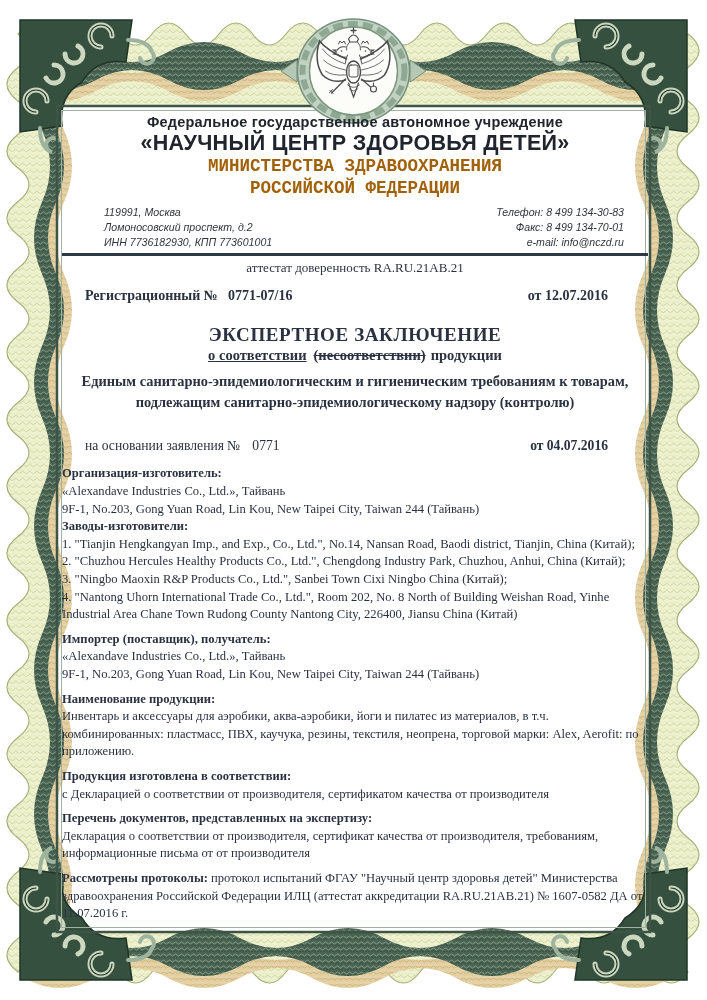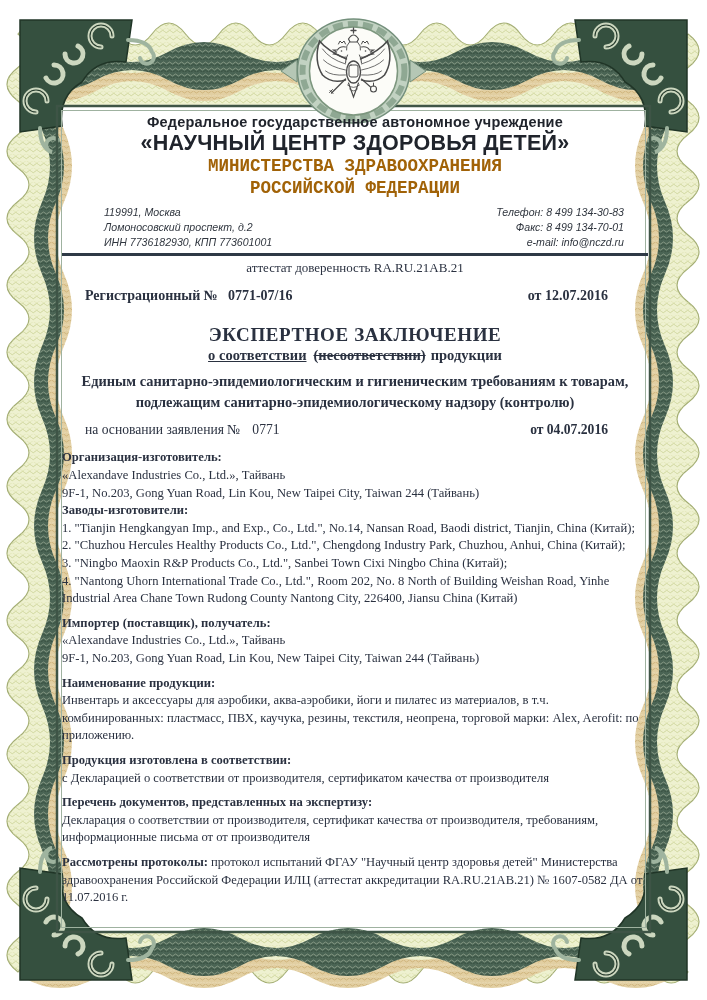--- a/index.html
+++ b/index.html
@@ -22,21 +22,21 @@
   .accred{text-align:center;font-size:13px;margin-top:4px;}
   .reg-row{display:flex;justify-content:space-between;font-weight:bold;font-size:14px;
             margin-top:12px;padding:0 40px 0 23px;}
   .reg-num{margin-left:10px;}
   .title-main{text-align:center;font-weight:bold;font-size:19px;letter-spacing:.6px;margin-top:20px;}
   .title-sub{text-align:center;font-weight:bold;font-size:14.5px;margin-top:1px;}
   .title-sub .u{text-decoration:underline;}
   .title-sub .strike{text-decoration:line-through;margin-left:7px;}
   .title-sub .tail{margin-left:5px;}
   .req{text-align:center;font-weight:bold;font-size:14.4px;line-height:1.48;margin-top:7px;}
-  .app-row{display:flex;justify-content:space-between;font-size:13.6px;margin-top:9px;
+  .app-row{display:flex;justify-content:space-between;font-size:13.6px;margin-top:25px;
             padding:0 40px 0 23px;}
   .app-row .date{font-weight:bold;}
   .app-num{margin-left:12px;}
   .bodytext{margin-top:11px;font-size:12.6px;line-height:17.6px;}
   .bodytext p{margin:0;}
   .bodytext p.h{font-weight:bold;}
   .bodytext p.gap{margin-top:7px;}
   .h-inline{font-weight:bold;}
 </style>
 </head>

